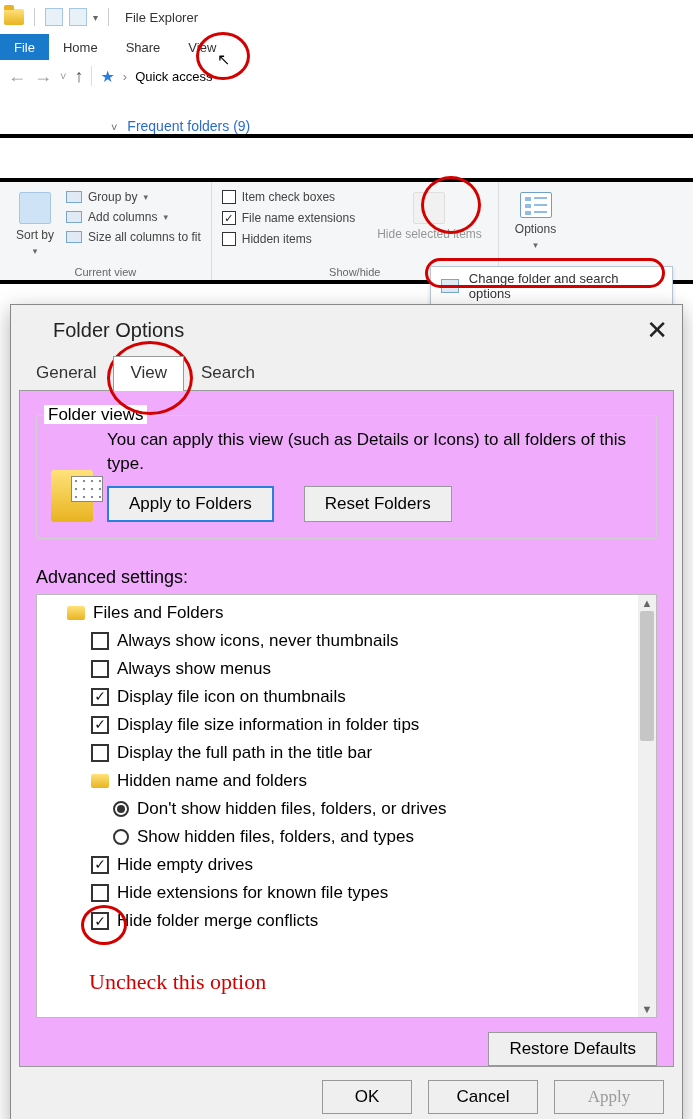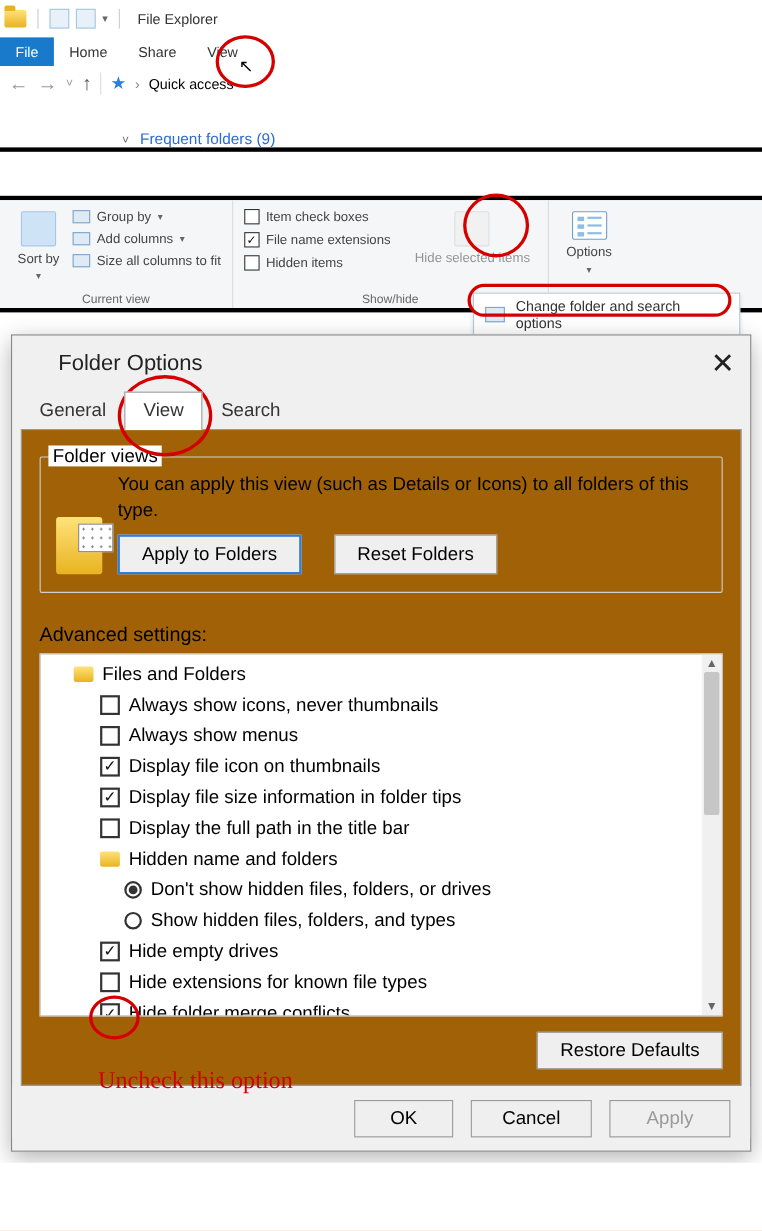--- a/index.html
+++ b/index.html
@@ -83,21 +83,21 @@
     box-shadow: 0 6px 20px rgba(0,0,0,.3); position:relative; padding-bottom:12px;
   }
   .dlg-title { display:flex; justify-content:space-between; align-items:center; padding:10px 14px; font-size:20px; color:#222;margin-left:28px;}
   .dlg-close { font-size:26px; cursor:pointer; font-weight:300;}
   .dlg-tabs { display:flex; padding:0 8px;}
   .dlg-tab {
     padding:6px 16px 8px; font-size:17px; color:#333;
     border:1px solid transparent; border-bottom:none; background:#f0f0f0;
   }
   .dlg-tab.active { background:#fff; border-color:#999; position:relative; z-index:2;}
-  .dlg-body { background:#a16207; border:1px solid #999; margin:0 8px; padding:14px 16px 14px; position:relative; top:-1px;}
+  .dlg-body { background:#f0abfc; border:1px solid #999; margin:0 8px; padding:14px 16px 0; position:relative; top:-1px;}
   .fieldset-label { font-size:17px;}
   .folder-views {
     border:1px solid #d0d0d0; border-radius:2px; padding:12px 14px 16px; margin-top:-10px;
     display:flex; gap:14px; align-items:flex-end;
   }
   .fv-text { font-size:17px; line-height:1.4;}
   .fv-buttons { display:flex; gap:30px; margin-top:10px;}
   .winbtn {
     font-size:17px; padding:6px 20px; background:#efefef; border:1px solid #999;
   }
@@ -107,21 +107,21 @@
     width:42px; height:52px; background:linear-gradient(#ffe27a,#e8b320); border-radius:3px; position:relative; margin-top:6px;
   }
   .fv-icon::after{
     content:""; position:absolute; right:-10px; top:6px; width:30px; height:24px;
     background:#fff; border:1px solid #888;
     background-image: radial-gradient(#888 1px, transparent 1px);
     background-size: 8px 8px;
   }
   .adv-label { font-size:18px; margin-top:28px; margin-bottom:6px;}
   .tree {
-    border:1px solid #bbb; height:330px; overflow:hidden; position:relative;
+    border:1px solid #bbb; height:424px; overflow:hidden; position:relative;
     font-size:17px; line-height:1.65; background:#fff;
   }
   .tree-inner { padding:4px 6px;}
   .tree-row { display:flex; align-items:center; gap:8px;}
   .indent1 { padding-left:24px;}
   .indent2 { padding-left:48px;}
   .indent3 { padding-left:70px;}
   .folder-mini { width:18px; height:14px; background:linear-gradient(#ffe27a,#e8b320); border-radius:2px;}
   .radio {
     width:16px; height:16px; border:2px solid #333; border-radius:50%;
@@ -335,21 +335,21 @@
     </div>
 
     <div class="restore-row">
       <button class="winbtn">Restore Defaults</button>
     </div>
   </div>
 
   <div class="dlg-buttons pane-bg">
     <button class="winbtn" style="min-width:90px;">OK</button>
     <button class="winbtn" style="min-width:110px;">Cancel</button>
-    <button class="winbtn disabled" style="min-width:110px;">Apply</button>
+    <button class="winbtn disabled" style="min-width:110px;font-family:Liberation Serif, serif;">Apply</button>
   </div>
 
   <div class="red-circle" style="left:96px; top:36px; width:86px; height:74px;"></div>
 
   <div class="red-circle" style="left:70px; top:600px; width:46px; height:40px;"></div>
 
   <div class="red-text" style="left:78px; top:664px;">Uncheck this option</div>
 </div>
 
 </body></html>

